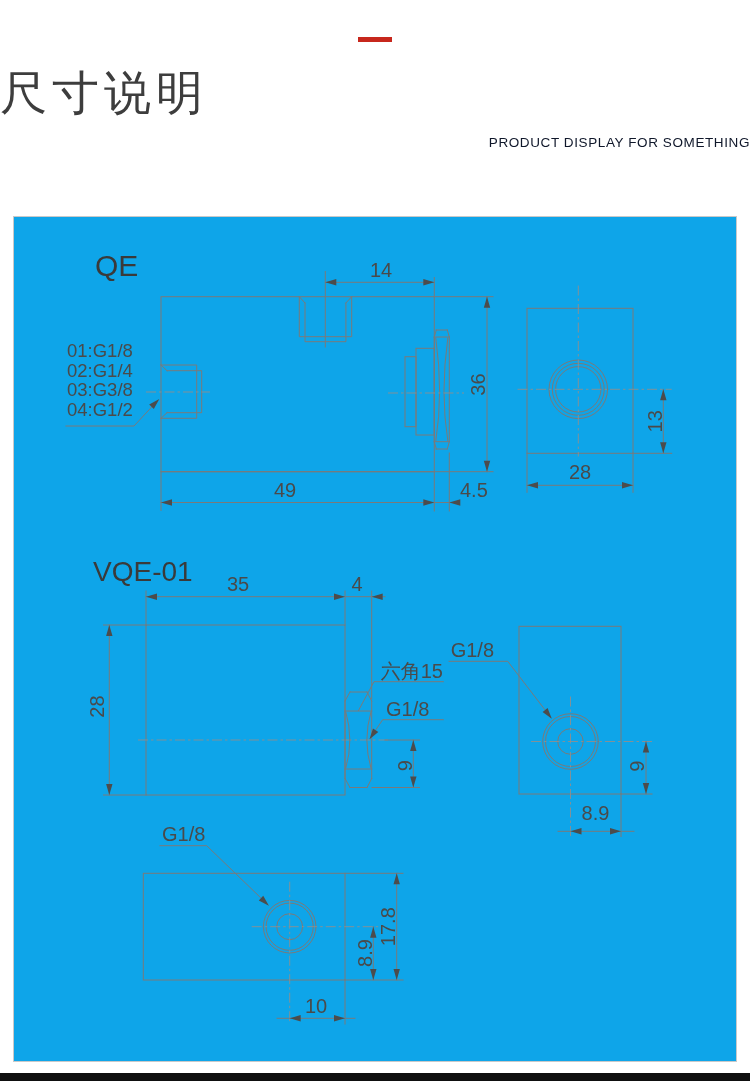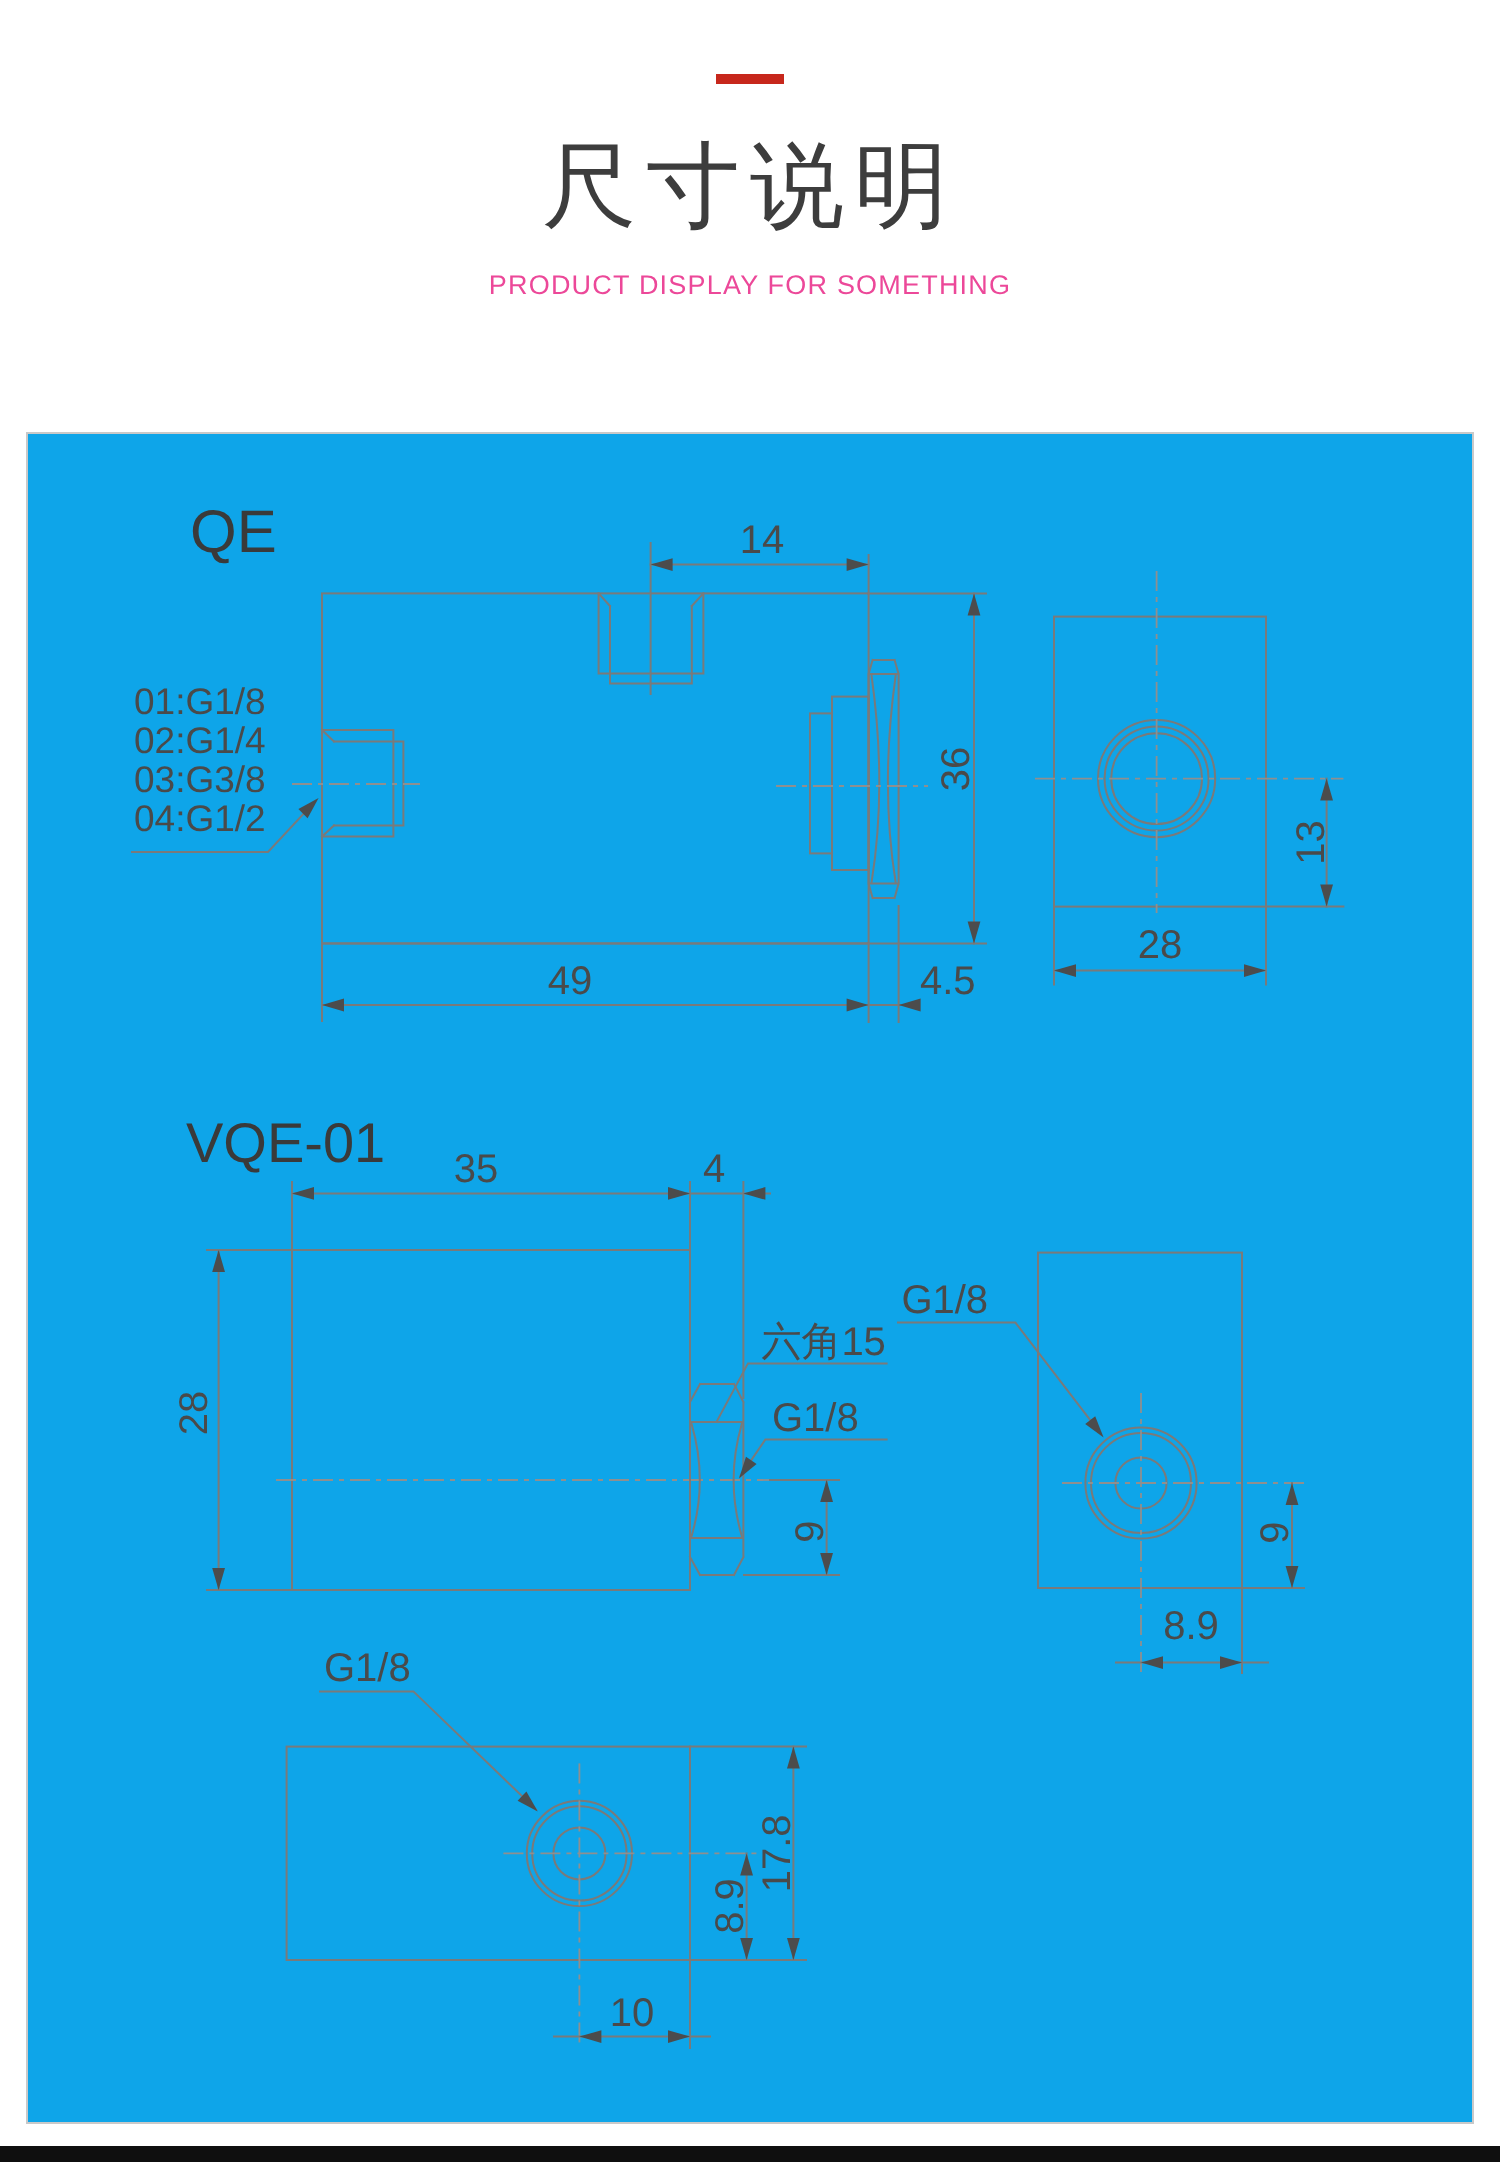--- a/index.html
+++ b/index.html
@@ -4,25 +4,25 @@
 <style>
   html,body{margin:0;padding:0;}
   body{
     width:750px;height:1081px;position:relative;overflow:hidden;
     background:#ffffff;font-family:"Liberation Sans",sans-serif;
   }
   .header{position:absolute;top:0;left:0;width:750px;text-align:center;}
   .accent-dash{position:absolute;left:358px;top:37px;width:34px;height:5px;background:#c7271c;}
   .page-title{
     position:absolute;top:62px;left:0;width:750px;margin:0;
-    font-size:47px;font-weight:500;color:#3d3d3d;letter-spacing:5px;text-align:center;
+    font-size:47px;font-weight:500;color:#3d3d3d;letter-spacing:5px;text-align:left;
   }
   .page-subtitle{
     position:absolute;top:135px;left:0;width:750px;
-    font-size:13.5px;color:#ec4899;letter-spacing:.6px;text-align:center;font-weight:400;
+    font-size:13.5px;color:#0f172a;letter-spacing:.6px;text-align:right;font-weight:400;
   }
   .content-panel{
     position:absolute;left:13px;top:216px;width:722px;height:844px;
     border:1px solid #c9c9c9;background:#0ea5e9;
   }
   .footer-bar{position:absolute;left:0;top:1073px;width:750px;height:8px;background:#0f0f0f;}
   
   .ln{fill:none;stroke:#7a7a7a;stroke-width:1;stroke-linecap:square;}
   .cl{fill:none;stroke:#8f8f8f;stroke-width:.9;stroke-dasharray:10 3 2.5 3;}
   .arw{fill:#4c4c4c;stroke:none;}

